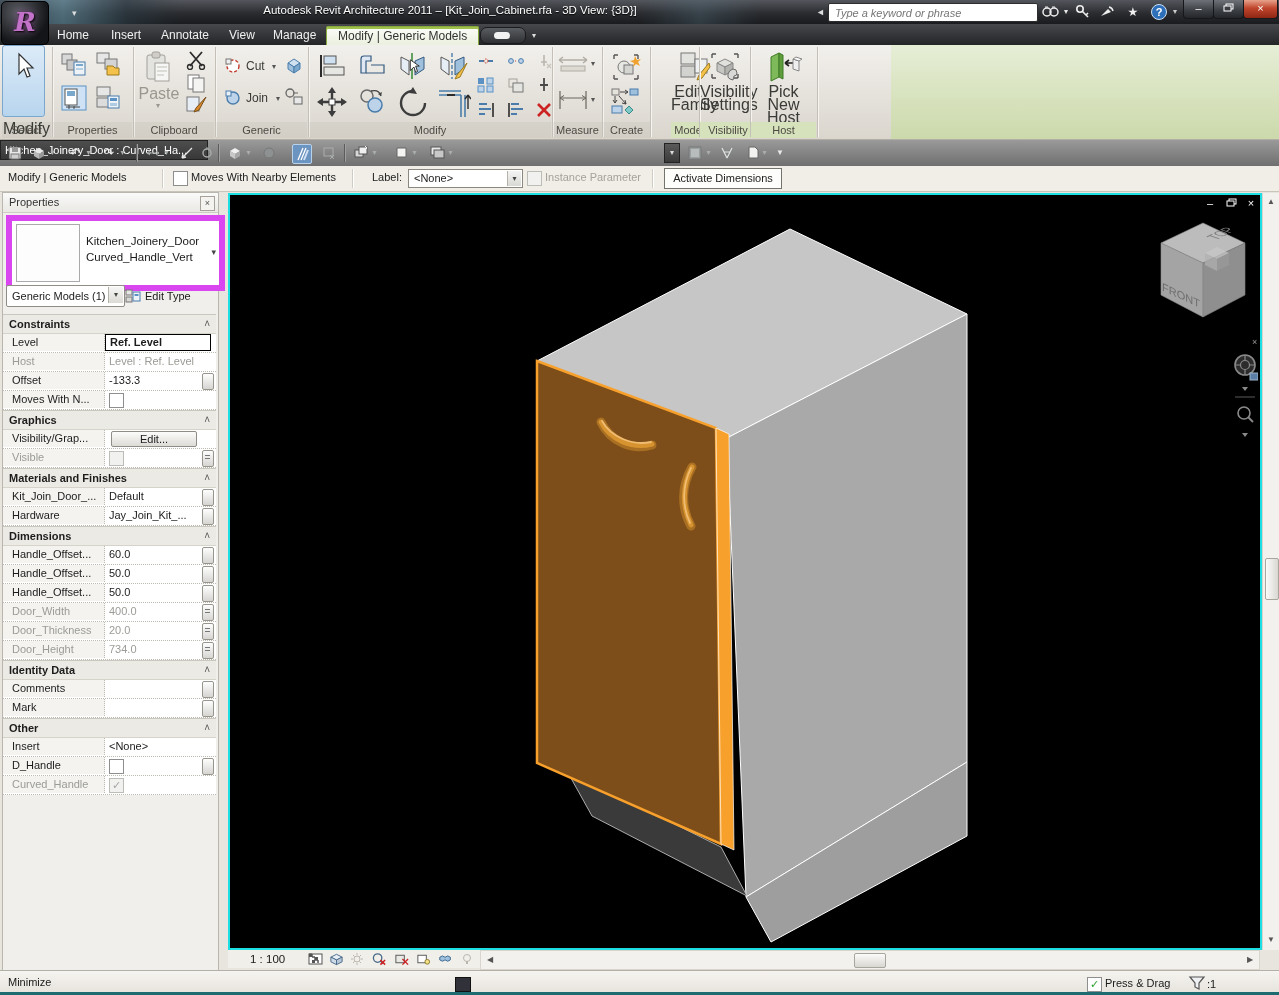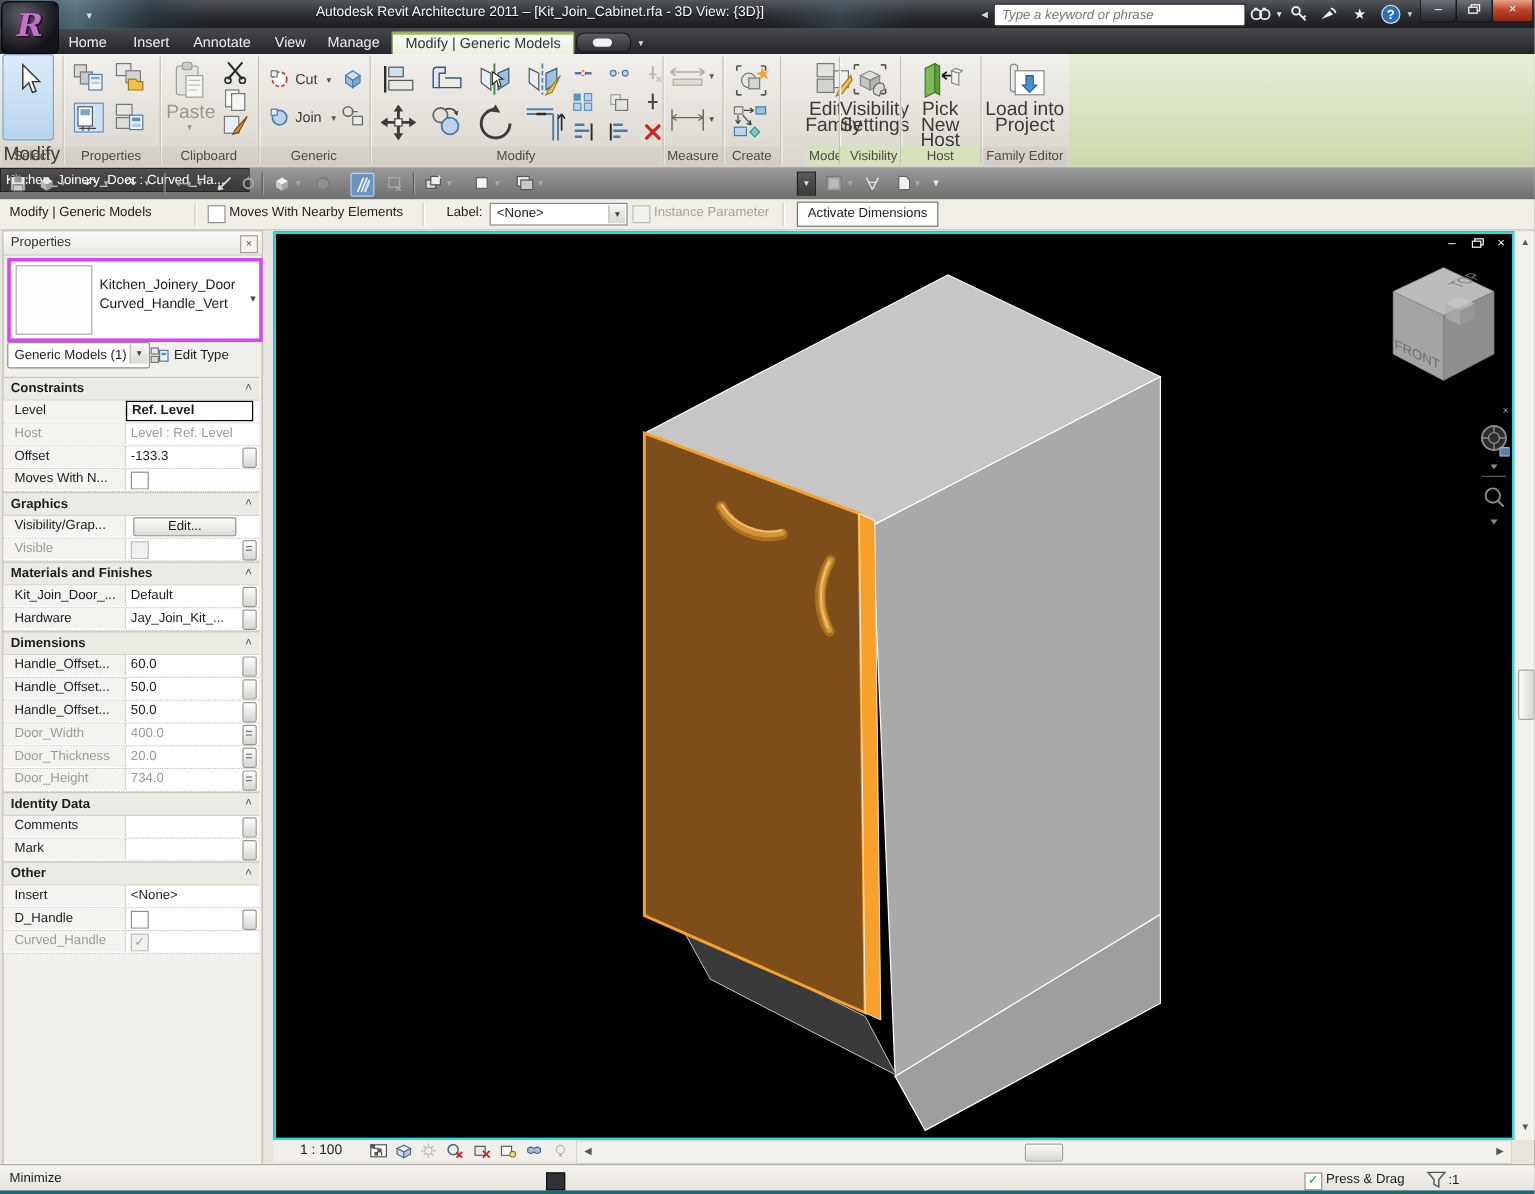--- a/index.html
+++ b/index.html
@@ -72,21 +72,21 @@
   #lbl-select .dda{position:absolute;right:1px;top:1px;width:13px;height:15px;background:linear-gradient(#f4f4f4,#d8d8d4);
     border-left:1px solid #b5b2a9;text-align:center;line-height:15px;font-size:8px;color:#444;}
   #act-dim{left:664px;top:2px;width:116px;height:19px;background:#fdfdfb;border:1px solid #75746c;text-align:center;line-height:19px;}
 
   
   #palette{left:2px;top:192px;width:215px;height:777px;background:#f0efec;border:1px solid #b9b6ae;}
   #pal-head{position:absolute;left:0;top:0;right:0;height:19px;background:linear-gradient(#fafaf9,#e9e8e4);
     border-bottom:1px solid #cfccc4;line-height:19px;padding-left:6px;color:#333;}
   #pal-close{position:absolute;right:3px;top:3px;width:13px;height:13px;border:1px solid #a5a29a;background:#f4f3f0;
     text-align:center;line-height:12px;font-size:9px;color:#555;}
-  #pal-type{position:absolute;left:3px;top:22px;width:207px;height:64px;background:#fff;border:3px solid #d946ef;}
+  #pal-type{position:absolute;left:3px;top:22px;width:207px;height:64px;background:#fff;border:6px solid #d946ef;}
   #pal-preview{position:absolute;left:4px;top:3px;width:62px;height:56px;background:#fdfdfd;border:1px solid #aaa;}
   .ptype-txt{position:absolute;left:74px;color:#1a1a1a;font-size:11.5px;}
   #pal-type .dda{position:absolute;right:3px;top:26px;font-size:9px;color:#444;}
   #pal-filter{position:absolute;left:3px;top:92px;width:112px;height:20px;background:#fff;border:1px solid #8f8d85;border-radius:2px;line-height:20px;padding-left:5px;}
   #pal-filter .dda{position:absolute;right:1px;top:1px;width:14px;height:16px;text-align:center;line-height:16px;font-size:8px;color:#444;background:linear-gradient(#f6f6f5,#dcdad4);border-left:1px solid #b5b2a9;}
   #edit-type{position:absolute;left:122px;top:94px;width:90px;height:18px;line-height:18px;color:#1a1a1a;}
   #pgrid{position:absolute;left:0;top:121px;width:213px;}
   .psec{height:18px;line-height:18px;background:#eceae5;border-top:1px solid #cac7bf;border-bottom:1px solid #d6d3cb;
     font-weight:bold;color:#1c1c1c;padding-left:6px;position:relative;}
   .psec .chev{position:absolute;right:6px;top:0;font-weight:normal;color:#555;font-size:10px;}
@@ -441,30 +441,20 @@
         <path d="M26 12 H18 M18 12 l4 -3 M18 12 l4 3" stroke="#222" stroke-width="1.6" fill="none"></path>
         <path d="M26 8 L32 10 L32 20 L26 18 Z" fill="#eee" stroke="#888"></path>
           <path d="M26 8 L29 6 L35 8 L32 10 Z" fill="#f8f8f8" stroke="#888"></path>
         </svg>
       <div class="big-btn-txt" style="top:40px;">Pick</div>
       <div class="big-btn-txt" style="top:53px;">New Host</div>
       <div class="plabel green">Host</div>
     </div>
     <div class="pdiv" style="left:817px;"></div>
 
-    <div class="panel" style="left:818px;width:72px;">
-      <svg class="r" style="left:20px;top:6px;" width="34" height="32" viewBox="0 0 34 32">
-        <path d="M4 4 Q7 1 10 4 V24 Q7 27 4 24 Z" fill="#e8e8e5" stroke="#888"></path>
-        <rect x="8" y="8" width="24" height="20" fill="#fdfdfc" stroke="#888"></rect>
-        <path d="M20 12 L26 18 H23 V26 H17 V18 H14 Z" fill="#4a8fd4" stroke="#2a5f96" transform="rotate(180 20 19)"></path>
-        </svg>
-      <div class="big-btn-txt" style="top:40px;">Load into</div>
-      <div class="big-btn-txt" style="top:53px;">Project</div>
-      <div class="plabel">Family Editor</div>
-    </div>
   </div>
 
   <div id="qat" class="r">
     <div class="qi" style="left:6px;">
       <svg width="14" height="14" viewBox="0 0 14 14" style="margin:2px auto;">
           <rect x="1" y="1" width="12" height="12" fill="#e8e8e8" stroke="#444"></rect>
           <rect x="4" y="1" width="6" height="5" fill="#9a9a9a"></rect>
           <rect x="3" y="8" width="8" height="5" fill="#cfcfcf" stroke="#777"></rect>
         </svg>
       </div>

